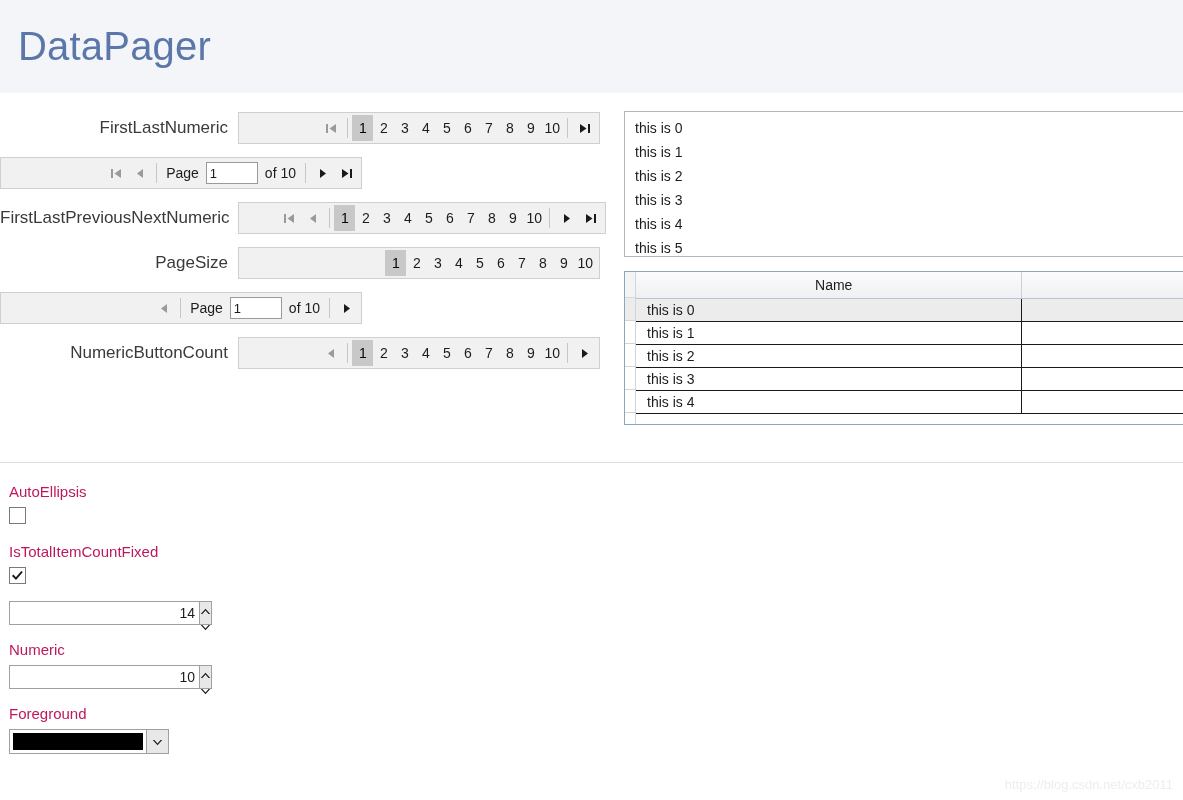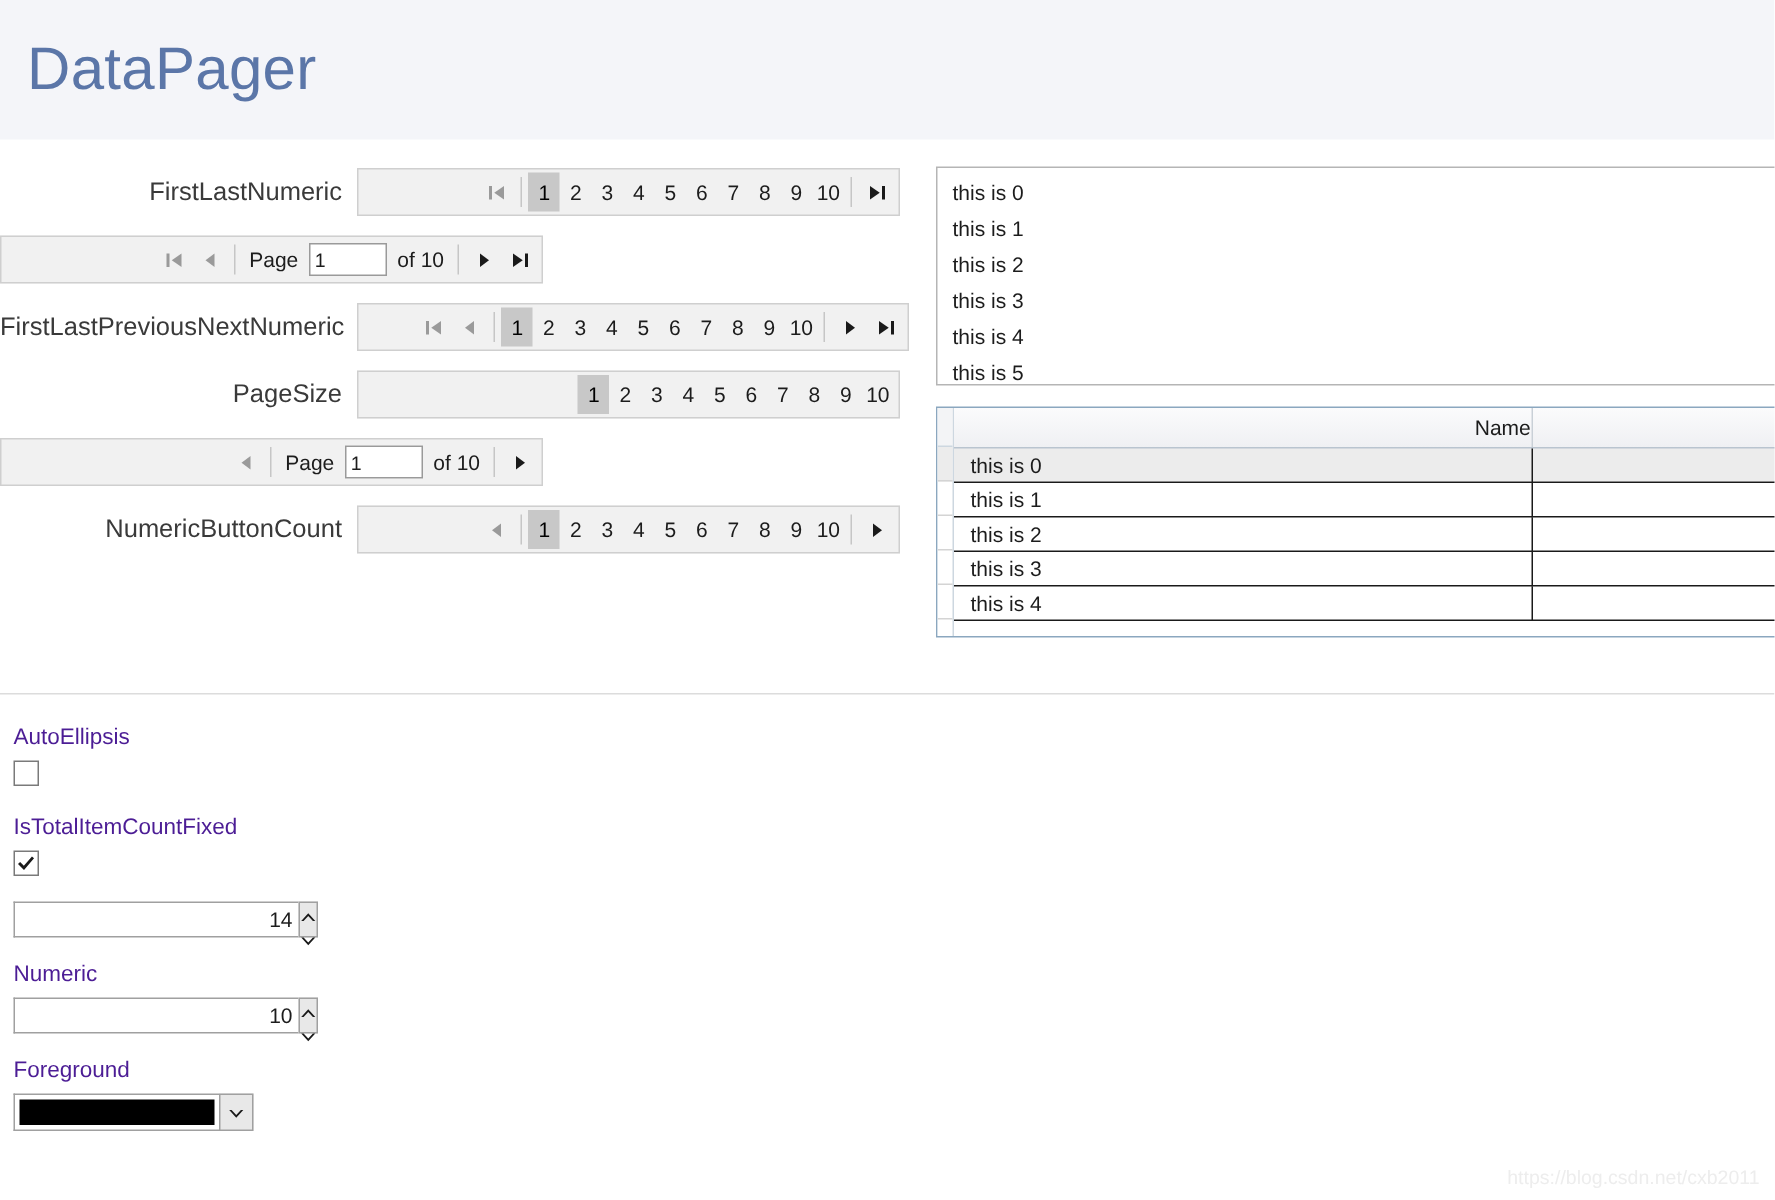--- a/index.html
+++ b/index.html
@@ -173,21 +173,21 @@
     width: 100%;
     border-collapse: collapse;
     table-layout: fixed;
   }
   .grid-table th {
     height: 26px;
     background: linear-gradient(#fbfbfc, #eff0f3);
     font-weight: 400;
     font-size: 14px;
     color: #1c1c1c;
-    text-align: right;
+    text-align: center;
     padding: 0 0 0 11px;
     border-bottom: 1px solid #b9c4cf;
     border-right: 1px solid #c9d0d7;
   }
   .grid-table th.c2 { border-right: none; }
   .grid-table td {
     height: 23px;
     font-size: 14px;
     color: #1c1c1c;
     padding: 0 0 0 11px;
@@ -206,21 +206,21 @@
     background: #dcdcdc;
     width: 100%;
   }
 
   
   .props {
     padding: 20px 0 0 9px;
   }
   .prop-label {
     font-size: 15px;
-    color: #4c1d95;
+    color: #be185d;
     margin-bottom: 7px;
   }
   .prop-block { margin-bottom: 16px; }
   .checkbox {
     width: 17px;
     height: 17px;
     border: 1px solid #7a7a7a;
     background: #fff;
     display: inline-flex;
     align-items: center;

